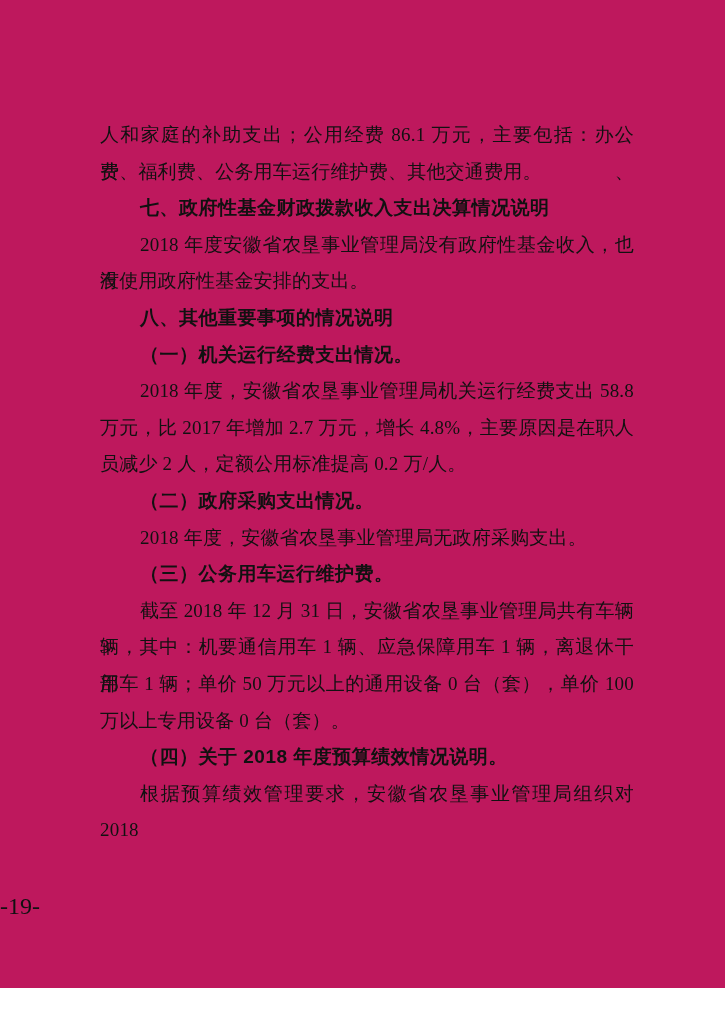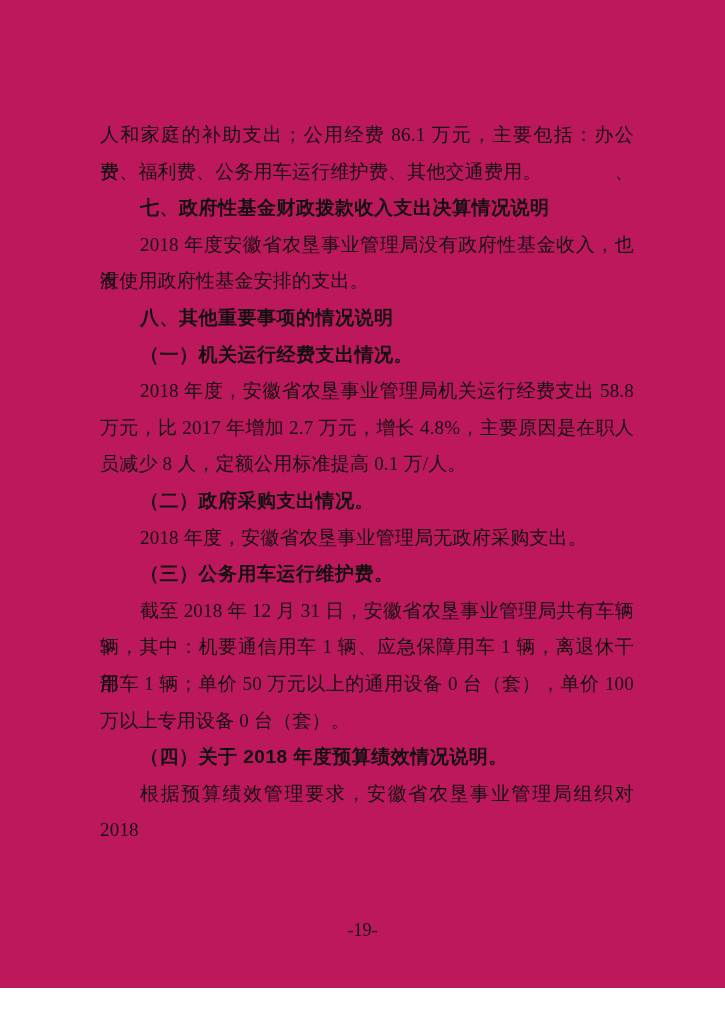--- a/index.html
+++ b/index.html
@@ -42,43 +42,42 @@
   .h {
     font-weight: bold;
     font-family: "Liberation Sans", "DejaVu Sans", sans-serif;
     letter-spacing: 0.5px;
   }
   .footer {
     position: absolute;
     left: 0;
     top: 888px;
     width: 725px;
-    text-align: center;
-    font-size: 18px;
+    text-align: left;
+    font-size: 24px;
     line-height: 36.6px;
     font-family: "Liberation Serif", "DejaVu Serif", serif;
     color: #111111;
-    margin-top: 24px;
   }
 </style>
 </head>
 <body>
 
 <div class="page">
   <div class="content">
     <div class="line j">人和家庭的补助支出；公用经费 86.1 万元，主要包括：办公费、</div>
     <div class="line">费、福利费、公务用车运行维护费、其他交通费用。</div>
     <div class="line h ind">七、政府性基金财政拨款收入支出决算情况说明</div>
     <div class="line j ind">2018 年度安徽省农垦事业管理局没有政府性基金收入，也没</div>
     <div class="line">有使用政府性基金安排的支出。</div>
     <div class="line h ind">八、其他重要事项的情况说明</div>
     <div class="line h ind">（一）机关运行经费支出情况。</div>
     <div class="line j ind">2018 年度，安徽省农垦事业管理局机关运行经费支出 58.8</div>
     <div class="line j">万元，比 2017 年增加 2.7 万元，增长 4.8%，主要原因是在职人</div>
-    <div class="line">员减少 8 人，定额公用标准提高 0.1 万/人。</div>
+    <div class="line">员减少 2 人，定额公用标准提高 0.2 万/人。</div>
     <div class="line h ind">（二）政府采购支出情况。</div>
     <div class="line ind">2018 年度，安徽省农垦事业管理局无政府采购支出。</div>
     <div class="line h ind">（三）公务用车运行维护费。</div>
     <div class="line j ind">截至 2018 年 12 月 31 日，安徽省农垦事业管理局共有车辆 3</div>
     <div class="line j">辆，其中：机要通信用车 1 辆、应急保障用车 1 辆，离退休干部</div>
     <div class="line j">用车 1 辆；单价 50 万元以上的通用设备 0 台（套），单价 100</div>
     <div class="line">万以上专用设备 0 台（套）。</div>
     <div class="line h ind">（四）关于 2018 年度预算绩效情况说明。</div>
     <div class="line j ind">根据预算绩效管理要求，安徽省农垦事业管理局组织对 2018</div>
   </div>

